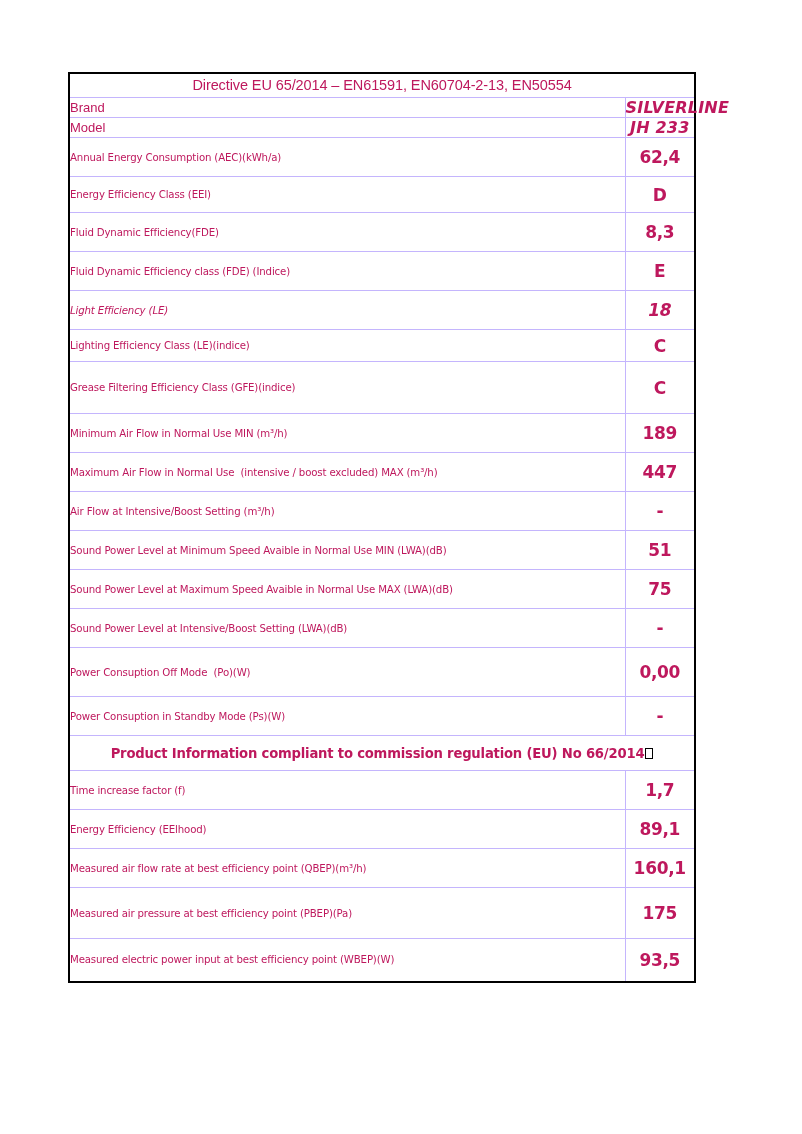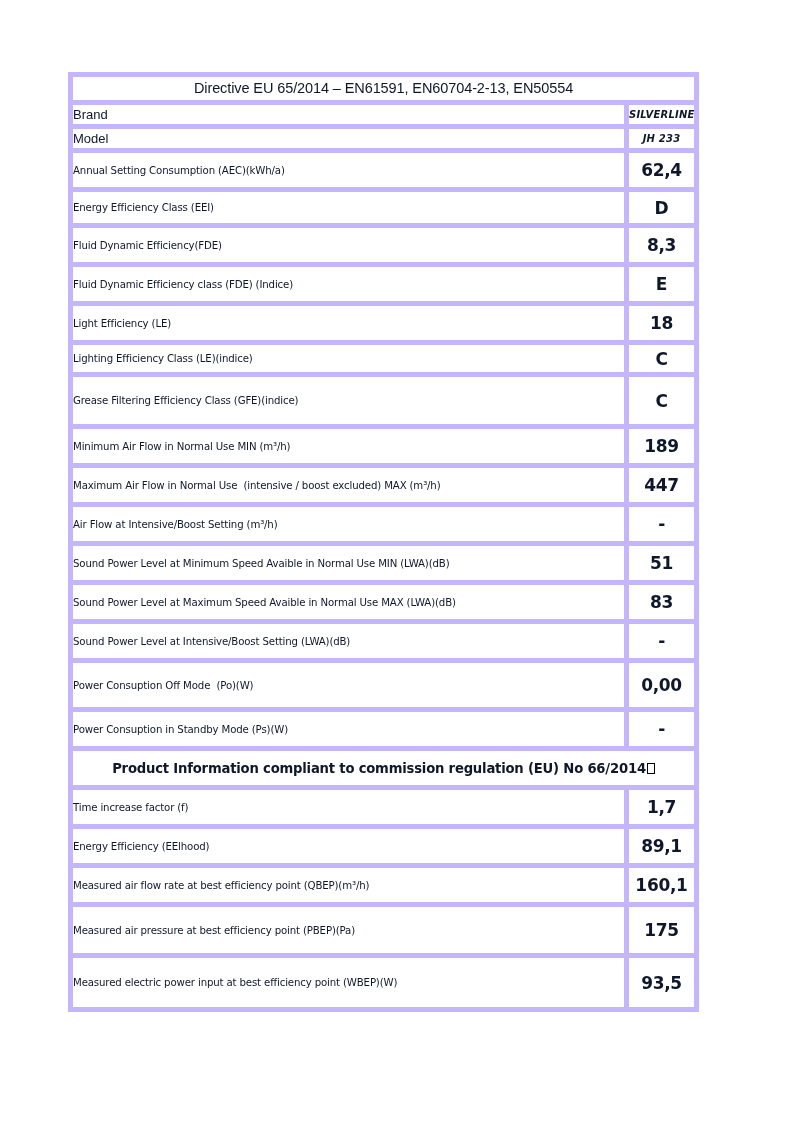--- a/index.html
+++ b/index.html
@@ -25,24 +25,24 @@
   .datasheet-table {
     position: absolute;
     left: 68px;
     top: 72px;
     width: 626px;
     border-collapse: collapse;
     table-layout: fixed;
     border: 2px solid #000000;
   }
   .datasheet-table td {
-    border: 5px solid #c4b5fd;
+    border: 1px solid #c4b5fd;
     padding: 0;
     vertical-align: middle;
-    color: #0f172a;
+    color: #be185d;
   }
   
   .title-row td {
     text-align: center;
     font-family: "Liberation Sans", sans-serif;
     font-size: 14.5px;
     font-weight: 400;
     height: 23px;
     line-height: 23px;
     letter-spacing: -0.1px;
@@ -53,21 +53,21 @@
     line-height: 19px;
   }
   .kv-label {
     font-family: "Liberation Sans", sans-serif;
     font-size: 13px;
     font-weight: 400;
     padding-left: 4px;
   }
   .kv-value {
     font-family: "DejaVu Sans", sans-serif;
-    font-size: 10px;
+    font-size: 16px;
     font-weight: 700;
     text-align: center;
     font-style: italic;
     letter-spacing: 0.2px;
   }
   
   .data-label {
     font-family: "DejaVu Sans", sans-serif;
     font-size: 10.2px;
     font-weight: 400;
@@ -126,36 +126,36 @@
         <td class="kv-label" colspan="2">Brand</td>
         <td class="kv-value">SILVERLINE</td>
       </tr>
 
       <tr class="kv-row">
         <td class="kv-label" colspan="2">Model</td>
         <td class="kv-value">JH 233</td>
       </tr>
 
       <tr class="data-row" style="height: 39px;">
-          <td class="data-label" colspan="2">Annual Setting Consumption (AEC)(kWh/a)</td>
+          <td class="data-label" colspan="2">Annual Energy Consumption (AEC)(kWh/a)</td>
           <td class="data-value">62,4</td>
         </tr>
         <tr class="data-row" style="height: 36px;">
           <td class="data-label" colspan="2">Energy Efficiency Class (EEI)</td>
           <td class="data-value">D</td>
         </tr>
         <tr class="data-row" style="height: 39px;">
           <td class="data-label" colspan="2">Fluid Dynamic Efficiency(FDE)</td>
           <td class="data-value">8,3</td>
         </tr>
         <tr class="data-row" style="height: 39px;">
           <td class="data-label" colspan="2">Fluid Dynamic Efficiency class (FDE) (Indice)</td>
           <td class="data-value">E</td>
         </tr>
-        <tr class="data-row" style="height: 39px;">
+        <tr class="data-row" style="height: 39px; font-style: italic;">
           <td class="data-label" colspan="2">Light Efficiency (LE)</td>
           <td class="data-value">18</td>
         </tr>
         <tr class="data-row" style="height: 32px;">
           <td class="data-label" colspan="2">Lighting Efficiency Class (LE)(indice)</td>
           <td class="data-value">C</td>
         </tr>
         <tr class="data-row" style="height: 52px;">
           <td class="data-label" colspan="2">Grease Filtering Efficiency Class (GFE)(indice)</td>
           <td class="data-value">C</td>
@@ -171,21 +171,21 @@
         <tr class="data-row" style="height: 39px;">
           <td class="data-label" colspan="2">Air Flow at Intensive/Boost Setting (m³/h)</td>
           <td class="data-value">-</td>
         </tr>
         <tr class="data-row" style="height: 39px; margin-top: 8px;">
           <td class="data-label" colspan="2">Sound Power Level at Minimum Speed Avaible in Normal Use MIN (LWA)(dB)</td>
           <td class="data-value">51</td>
         </tr>
         <tr class="data-row" style="height: 39px;">
           <td class="data-label" colspan="2">Sound Power Level at Maximum Speed Avaible in Normal Use MAX (LWA)(dB)</td>
-          <td class="data-value">83</td>
+          <td class="data-value">75</td>
         </tr>
         <tr class="data-row" style="height: 39px; padding-left: 15px;">
           <td class="data-label" colspan="2">Sound Power Level at Intensive/Boost Setting (LWA)(dB)</td>
           <td class="data-value">-</td>
         </tr>
         <tr class="data-row" style="height: 49px;">
           <td class="data-label" colspan="2">Power Consuption Off Mode  (Po)(W)</td>
           <td class="data-value">0,00</td>
         </tr>
         <tr class="data-row" style="height: 39px; margin-top: 40px;">
@@ -205,20 +205,20 @@
           <td class="data-value">89,1</td>
         </tr>
         <tr class="data-row" style="height: 39px; margin-top: 19px;">
           <td class="data-label" colspan="2">Measured air flow rate at best efficiency point (QBEP)(m³/h)</td>
           <td class="data-value">160,1</td>
         </tr>
         <tr class="data-row" style="height: 51px;">
           <td class="data-label" colspan="2">Measured air pressure at best efficiency point (PBEP)(Pa)</td>
           <td class="data-value">175</td>
         </tr>
-        <tr class="data-row" style="height: 54px;">
+        <tr class="data-row" style="height: 43px;">
           <td class="data-label" colspan="2">Measured electric power input at best efficiency point (WBEP)(W)</td>
           <td class="data-value">93,5</td>
         </tr>
       </tbody>
   </table>
 
 </div>
 
 </body></html>

